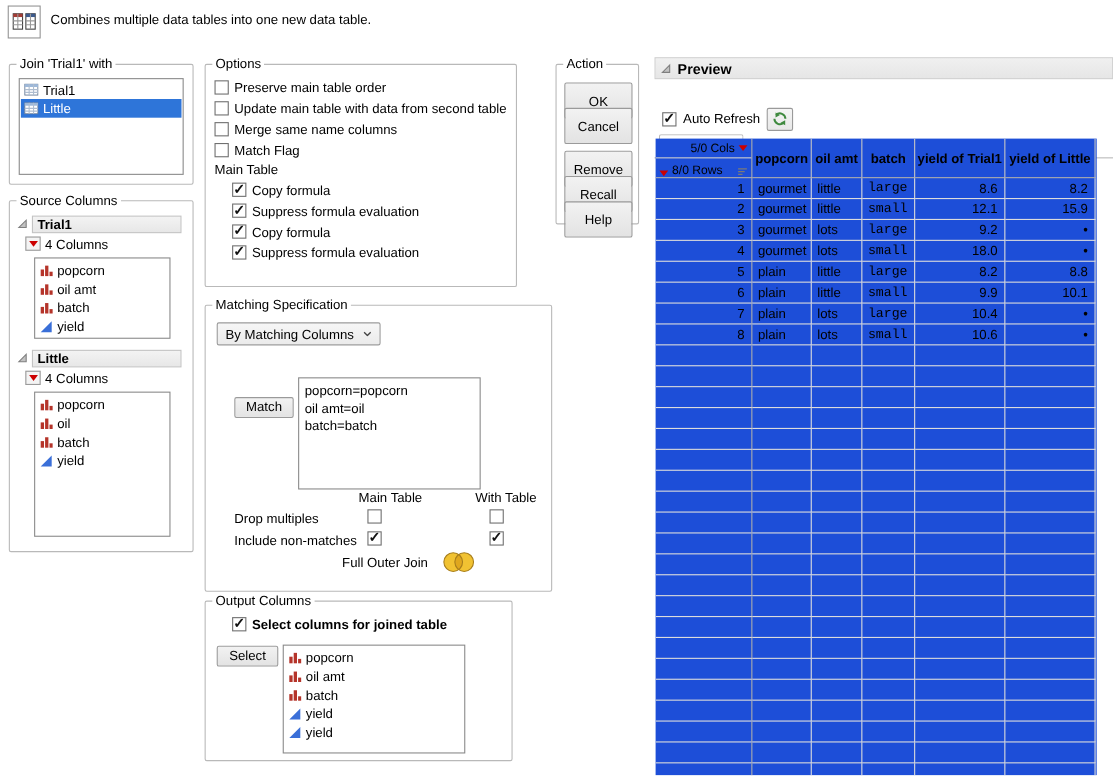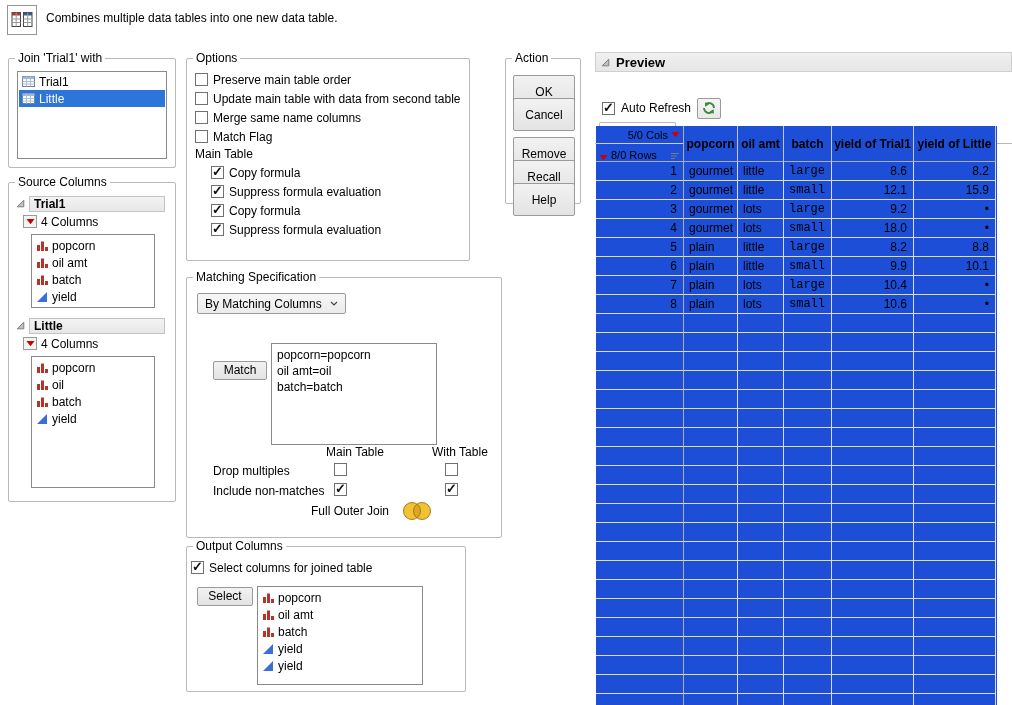--- a/index.html
+++ b/index.html
@@ -60,21 +60,21 @@
   .gb-match { left: 186px; top: 277px; width: 316px; height: 261px; }
   .dropdown { position: absolute; left: 10px; top: 15px; height: 21px; border: 1px solid #9a9a9a; border-radius: 2px;
               background: linear-gradient(#f6f6f6,#ebebeb); display: flex; align-items: center; gap: 8px; padding: 0 7px; }
   .mc-hdr { position: absolute; left: 6px; top: 43px; right: 8px; }
   .match-btn { position: absolute; left: 26px; top: 67px; width: 54px; height: 19px; margin-top: 16px; }
   .match-list { position: absolute; left: 84px; top: 65px; width: 166px; height: 102px; padding: 3px 5px; }
   .match-list .mrow { height: 16px; line-height: 16px; white-space: nowrap; }
   .pos { position: absolute; white-space: nowrap; }
 
   .gb-output { left: 186px; top: 546px; width: 280px; height: 146px; }
-  .out-cb { position: absolute; left: 4px; top: 11px; }
+  .out-cb { position: absolute; left: 24px; top: 11px; font-weight: bold; }
   .select-btn { position: absolute; left: 10px; top: 40px; width: 56px; height: 19px; }
   .out-list { position: absolute; left: 70px; top: 39px; width: 166px; height: 99px; padding: 2px 1px; }
 
   .gb-action { left: 505px; top: 58px; width: 76px; height: 146px; }
   .action-btn { position: absolute; left: 7px; width: 62px; height: 33px; line-height: 18px; }
 
   
   .preview { position: absolute; left: 595px; top: 52px; width: 417px; height: 653px; }
   .pv-header { height: 20px; background: linear-gradient(#f0f0f0,#e6e6e6); border: 1px solid #cfcfcf; display: flex; align-items: center; gap: 5px; padding-left: 4px; font-weight: 700; font-size: 13px; }
   .pv-toolbar { margin-top: 25px; display: flex; align-items: center; gap: 6px; padding-left: 7px; height: 22px; }

